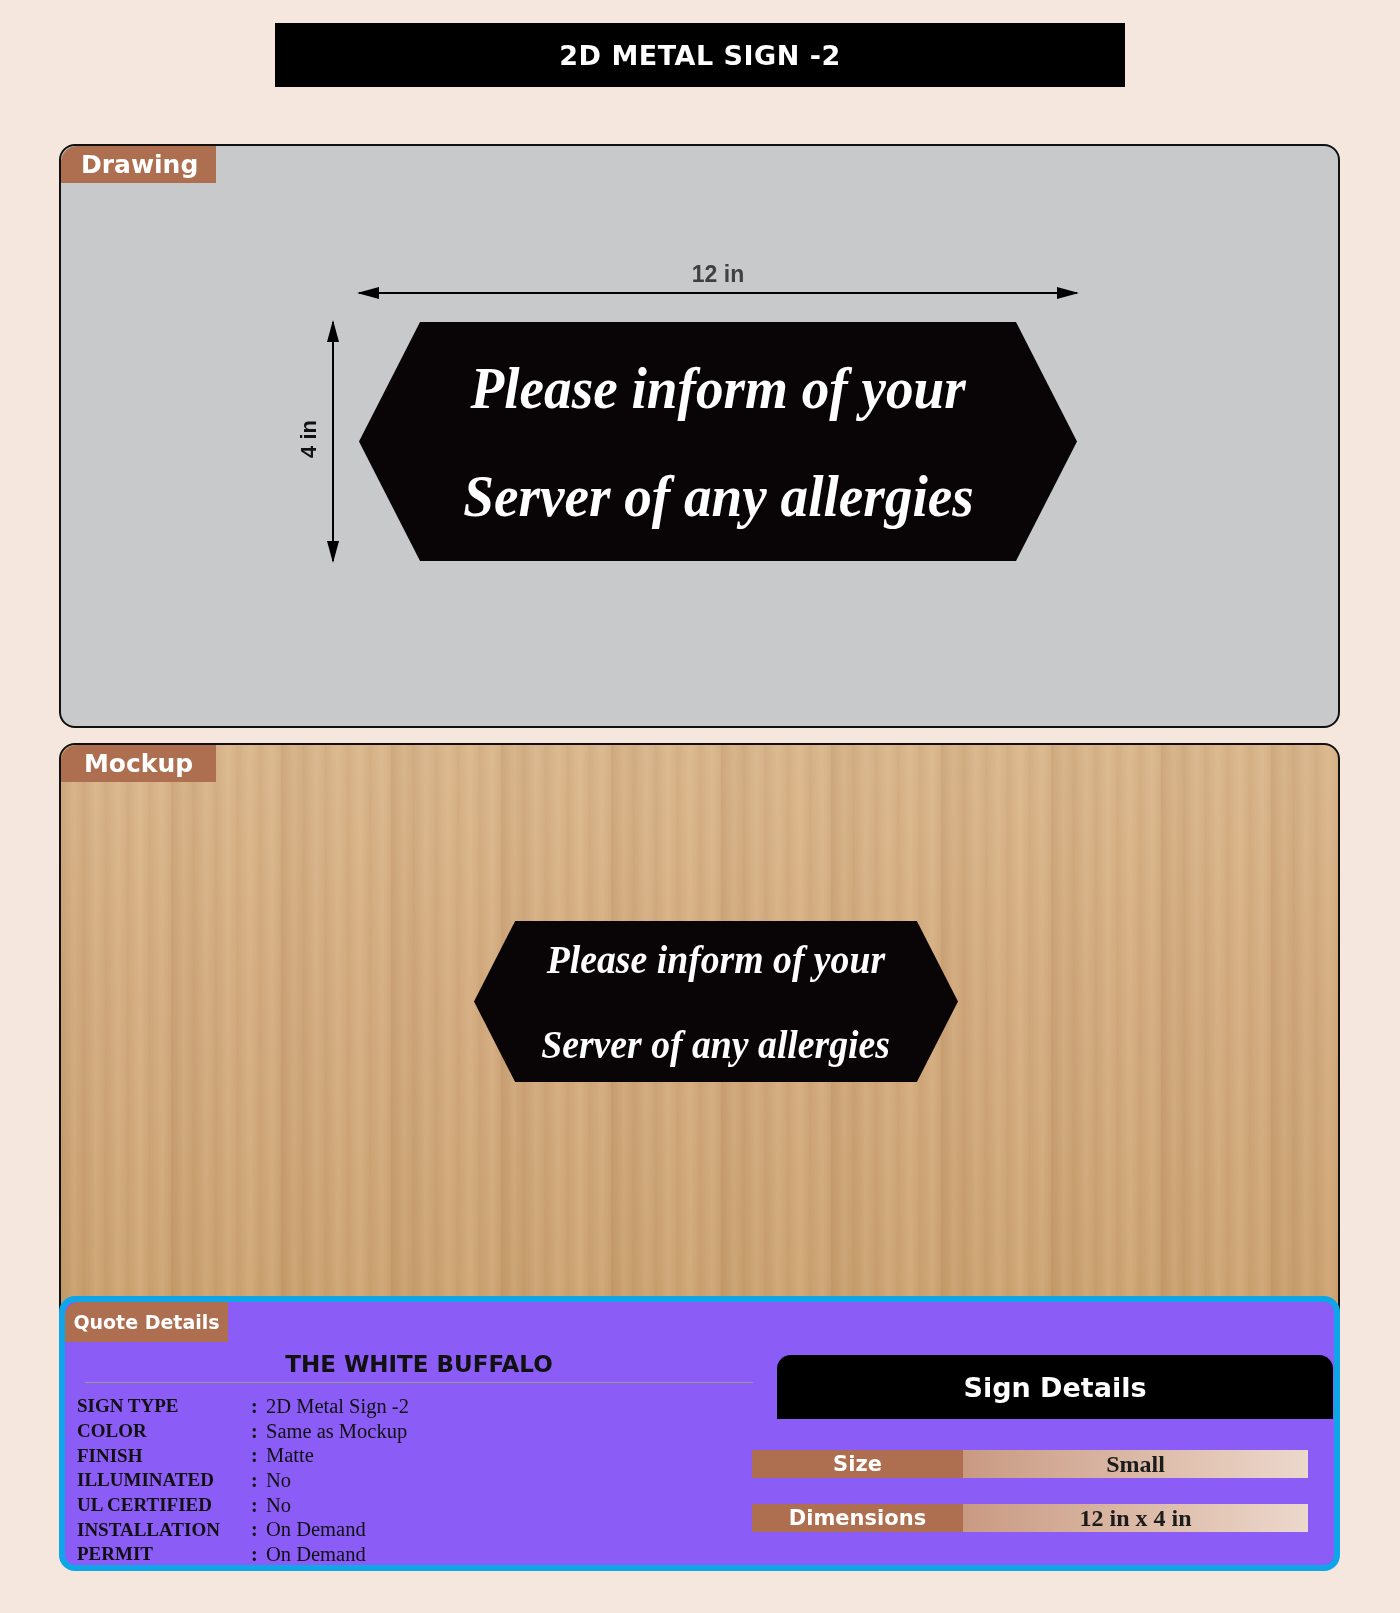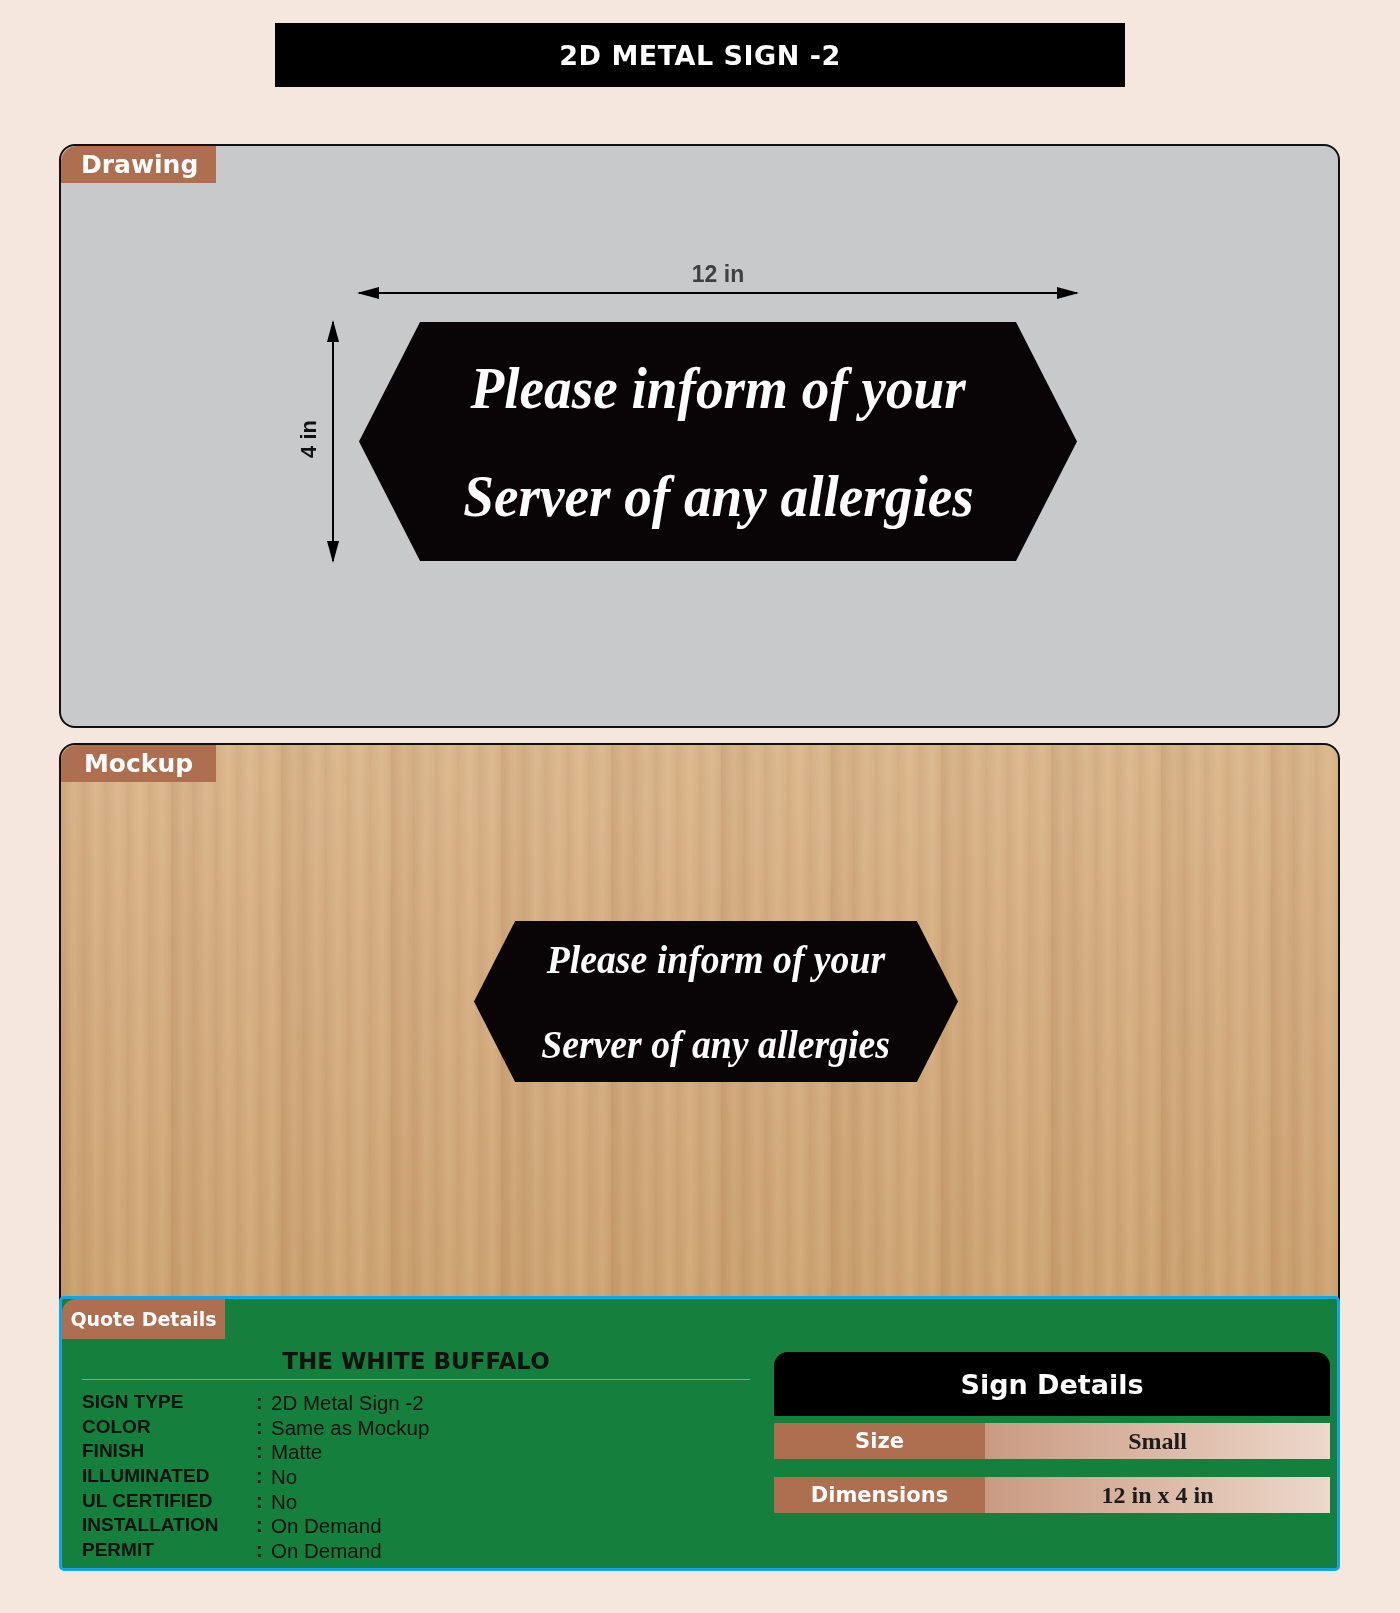--- a/index.html
+++ b/index.html
@@ -72,48 +72,48 @@
     .arrow-t, .arrow-b { position: absolute; left: -7px; width: 0; height: 0; border-left: 6px solid transparent; border-right: 6px solid transparent; }
     .arrow-t { top: -2px; border-bottom: 22px solid #000; }
     .arrow-b { bottom: -2px; border-top: 22px solid #000; }
     .dim-v-label {
       position: absolute; left: 218px; top: 280px; width: 60px; text-align: center;
       font-size: 22px; font-weight: bold; color: #111;
       transform: rotate(-90deg);
     }
     .quote {
       position: absolute; left: 59px; top: 1296px; width: 1281px; height: 275px;
-      border: 3px solid #0ea5e9; border-radius: 5px;
-      box-sizing: border-box; background: #15803d; overflow: hidden;
+      border: 6px solid #0ea5e9; border-radius: 16px;
+      box-sizing: border-box; background: #8b5cf6; overflow: hidden;
     }
     .quote-tab {
       position: absolute; left: 0; top: 0;
       background: #ad6f4f; color: #fff; font-weight: bold; font-size: 19px;
       font-family: "DejaVu Sans", sans-serif;
       height: 40px; line-height: 40px; width: 163px; text-align: center;
       border-top-left-radius: 14px;
     }
     .client-name {
       position: absolute; left: 20px; top: 49px; width: 668px; text-align: center;
       font-weight: bold; font-size: 23px; color: #111;
       font-family: "DejaVu Sans", sans-serif;
     }
     .client-rule { position: absolute; left: 20px; top: 80px; width: 668px; height: 0; border-top: 1px solid #999; }
     .spec-list { position: absolute; left: 12px; top: 92px; }
-    .spec-row { display: flex; height: 24.7px; font-size: 20px; color: #111; font-family: Liberation Sans, sans-serif; margin-left: 8px; }
+    .spec-row { display: flex; height: 24.7px; align-items: center; font-size: 20px; color: #111; font-family: Liberation Serif, serif; }
     .spec-key { width: 174px; font-weight: bold; font-size: 19px; }
     .spec-colon { width: 15px; font-weight: bold; }
     .spec-val { font-size: 20.5px; }
     .sd-header {
       position: absolute; left: 712px; top: 53px; width: 556px; height: 64px;
       background: #000; color: #fff; border-top-left-radius: 14px; border-top-right-radius: 14px;
       display: flex; align-items: center; justify-content: center;
       font-weight: bold; font-size: 27px; font-family: "DejaVu Sans", sans-serif;
     }
-    .sd-row { position: absolute; left: 712px; width: 556px; height: 36px; display: flex; }
+    .sd-row { position: absolute; left: 687px; width: 556px; height: 28px; display: flex; margin-top: 24px; }
     .sd-key {
       width: 211px; background: #ad6f4f; color: #fff; font-weight: bold; font-size: 21px;
       display: flex; align-items: center; justify-content: center; font-family: "DejaVu Sans", sans-serif;
     }
     .sd-val {
       flex: 1; background: linear-gradient(90deg, #c99a82 0%, #e4c8b8 75%, #ecd8cc 100%);
       color: #1c1c1c; font-weight: bold; font-size: 24px;
       display: flex; align-items: center; justify-content: center; font-family: Liberation Serif, serif;
     }
   </style>

